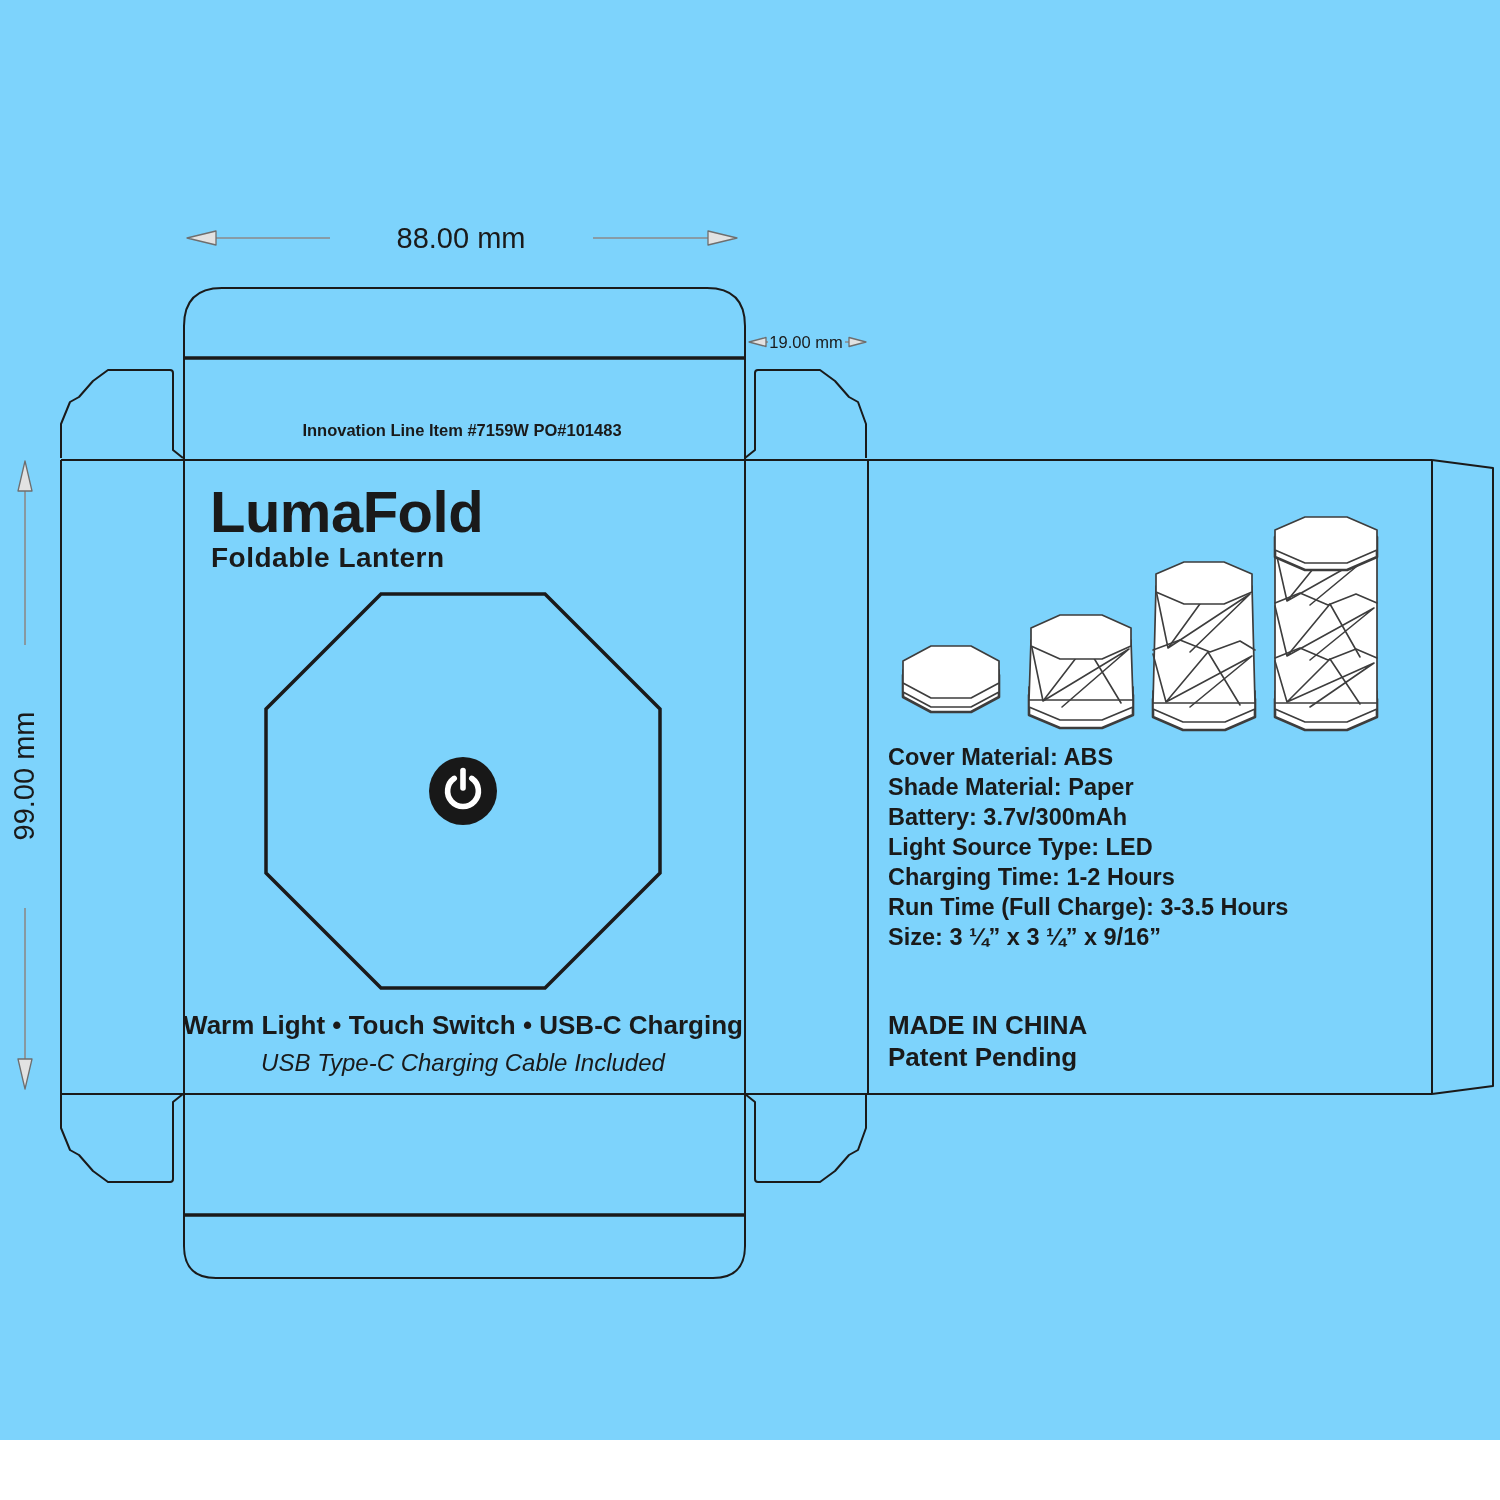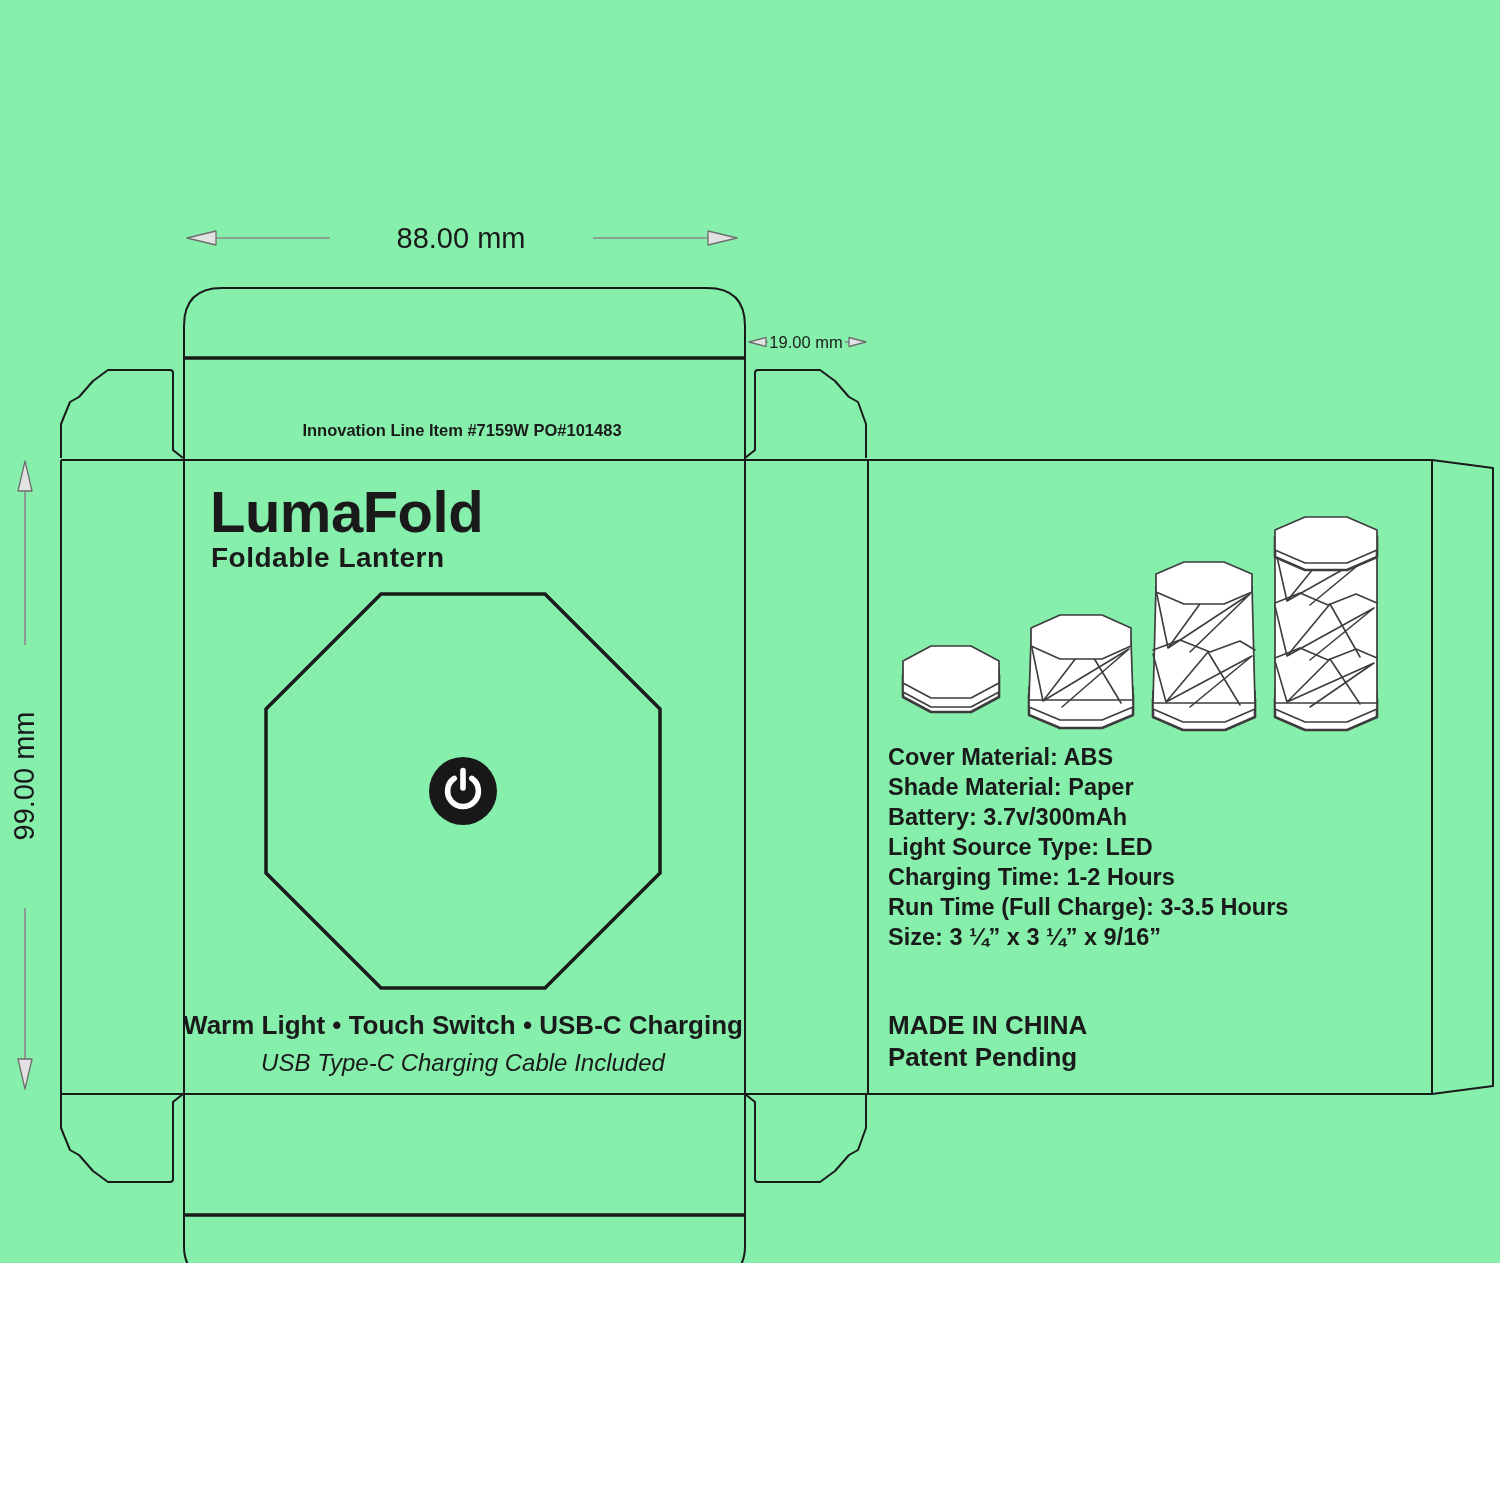--- a/index.html
+++ b/index.html
@@ -1,16 +1,16 @@
 <!DOCTYPE html>
 <html><head>
 <meta charset="utf-8">
 <style>
   html,body{margin:0;padding:0;background:#ffffff;}
-  .canvas{position:relative;width:1500px;height:1263px;background:#86efac;overflow:hidden;
+  .canvas{position:relative;width:1500px;height:1440px;background:#7dd3fc;overflow:hidden;
           font-family:"Liberation Sans", sans-serif;}
   svg{display:block;}
   
   .cut   {fill:none;stroke:#1a1a1a;stroke-width:2;stroke-linejoin:round;}
   .fold-bold{fill:none;stroke:#1a1a1a;stroke-width:3.5;}
   .fold  {fill:none;stroke:#1a1a1a;stroke-width:2;}
   
   .dimline{fill:none;stroke:#8a8a8a;stroke-width:1.6;}
   .arrow  {fill:#e2e2e2;stroke:#6e6e6e;stroke-width:1.3;stroke-linejoin:round;}
   

